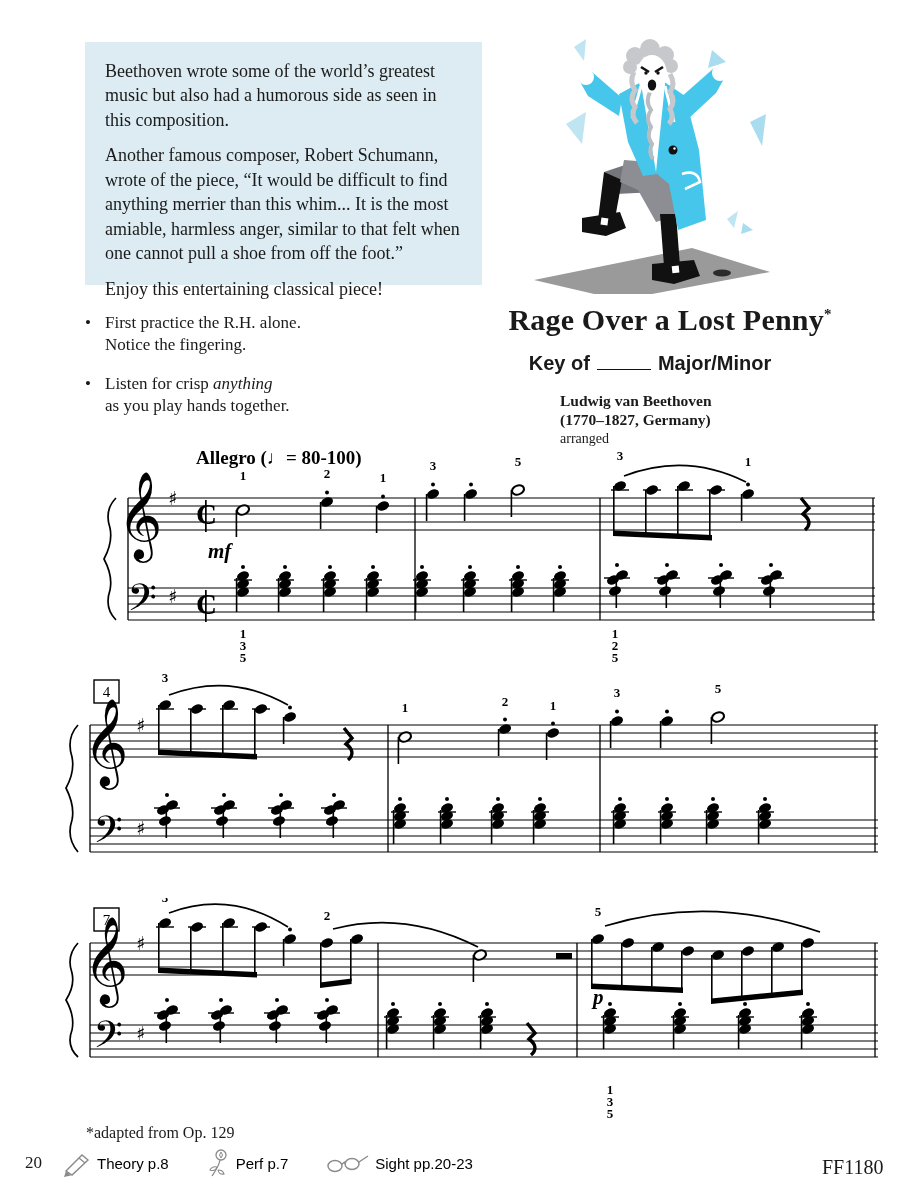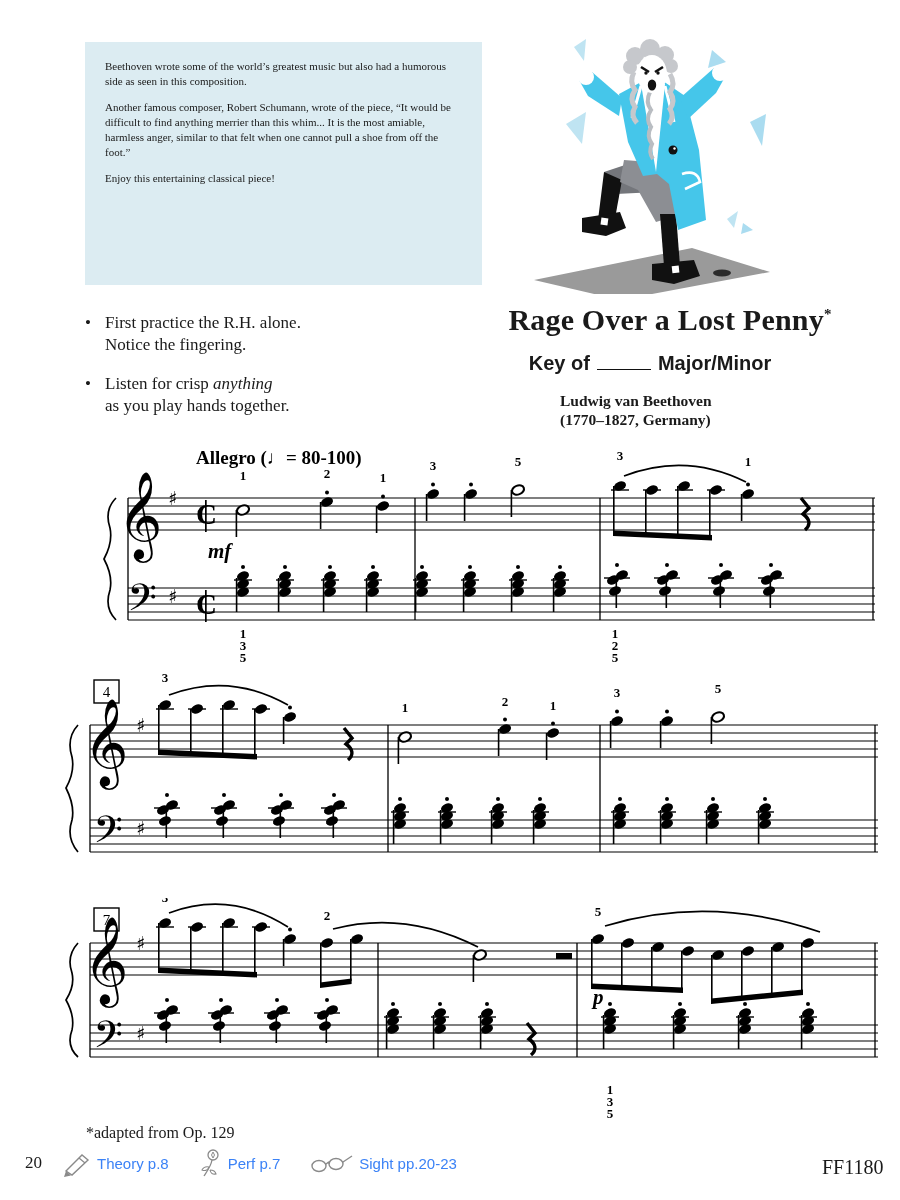--- a/index.html
+++ b/index.html
@@ -1,21 +1,21 @@
 <!DOCTYPE html>
 <html><head>
 <meta charset="utf-8">
 <style>
   html,body{margin:0;padding:0;background:#e8e8e8;}
   #page{position:relative;width:900px;height:1200px;background:#ffffff;overflow:hidden;
         font-family:"Liberation Serif",serif;color:#1a1a1a;}
   
   .info-box{position:absolute;left:85px;top:42px;width:397px;height:243px;
             background:#dcecf2;box-sizing:border-box;padding:17px 20px 0 20px;}
-  .info-box p{margin:0 0 11px 0;font-size:11px;line-height:1.36;}
+  .info-box p{margin:0 0 11px 0;font-size:18px;line-height:1.36;}
   
   .tips{position:absolute;left:85px;top:312px;width:330px;}
   .tip{display:flex;margin-bottom:16px;font-size:17px;line-height:1.32;}
   .tip .bullet{width:20px;flex:none;}
   .tip em{font-style:italic;}
   
   .title{position:absolute;left:440px;top:303px;width:460px;text-align:center;
          font-size:30px;font-weight:bold;letter-spacing:.2px;}
   .title sup{font-size:15px;}
   .keyline{position:absolute;left:440px;top:352px;width:420px;text-align:center;
@@ -33,22 +33,22 @@
   .mnum{font-family:"Liberation Serif",serif;font-size:15px;text-anchor:middle;}
   .clef{font-family:"DejaVu Sans",sans-serif;}
   .sig{font-family:"DejaVu Sans",sans-serif;font-size:19px;}
   .cutc{font-family:"Liberation Serif",serif;font-weight:bold;font-size:29px;}
   .staffline{stroke:#000;stroke-width:1.1;}
   .barline{stroke:#000;stroke-width:1.3;}
   .slur{fill:none;stroke:#000;stroke-width:1.7;}
   
   .footnote{position:absolute;left:86px;top:1124px;font-size:16px;}
   .pagenum{position:absolute;left:25px;top:1153px;font-size:17px;}
-  .footer-items{position:absolute;left:62px;top:1148px;display:flex;gap:30px;align-items:center;
-                font-family:"Liberation Sans",sans-serif;font-size:15px;color:#3b82f6;}
+  .footer-items{position:absolute;left:62px;top:1148px;display:flex;gap:38px;align-items:center;
+                font-family:"Liberation Sans",sans-serif;font-size:15px;color:#000000;}
   .footer-item{display:flex;align-items:center;gap:5px;}
   .footer-item svg{display:block;}
   .catalog{position:absolute;left:822px;top:1156px;font-size:20px;}
 </style>
 </head>
 <body>
 
 <div id="page">
 
   <div class="info-box">
@@ -128,20 +128,21 @@
 
   <div class="title">
     <span>Rage Over a Lost Penny</span><sup>*</sup>
   </div>
   <div class="keyline">
     <span>Key of</span><span class="blank"></span><span>Major/Minor</span>
   </div>
   <div class="composer">
     <div class="name">Ludwig van Beethoven</div>
     <div class="dates">(1770–1827, Germany)</div>
+    <div class="credit">arranged</div>
   </div>
 
   <svg class="sys" style="left:100px;top:446px;" width="780" height="216" viewBox="0 0 780 216">
     <defs>
       <g id="nh">
           <ellipse rx="6.2" ry="4.4" transform="rotate(-21)"></ellipse>
         </g>
       <g id="nhо"></g>
       <g id="nho">
           <ellipse rx="6.2" ry="4.4" transform="rotate(-21)" fill="#fff" stroke="#000" stroke-width="2.1"></ellipse>

